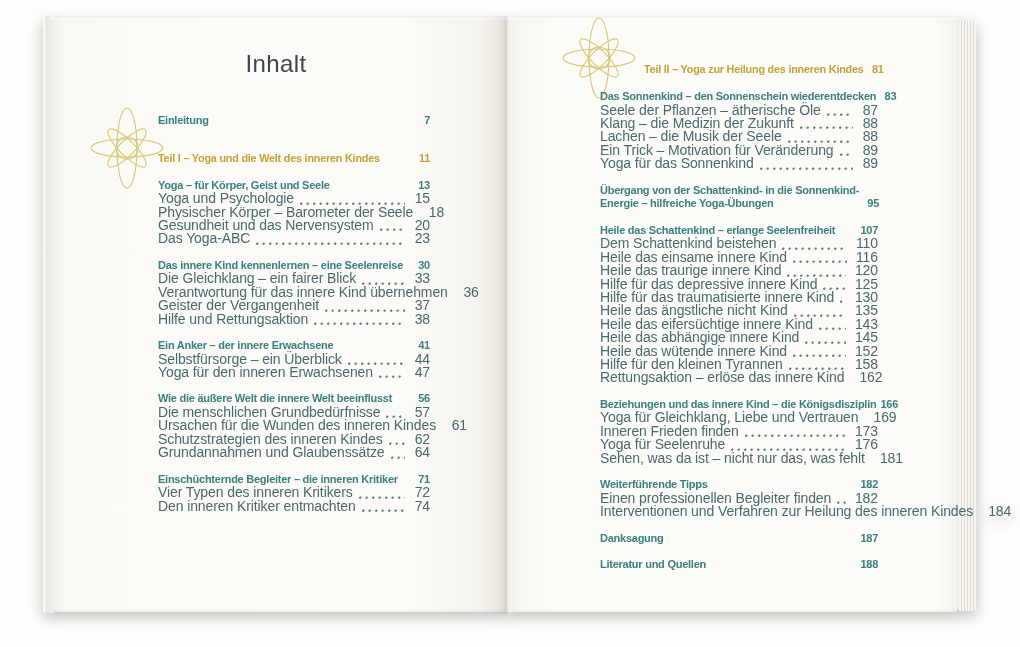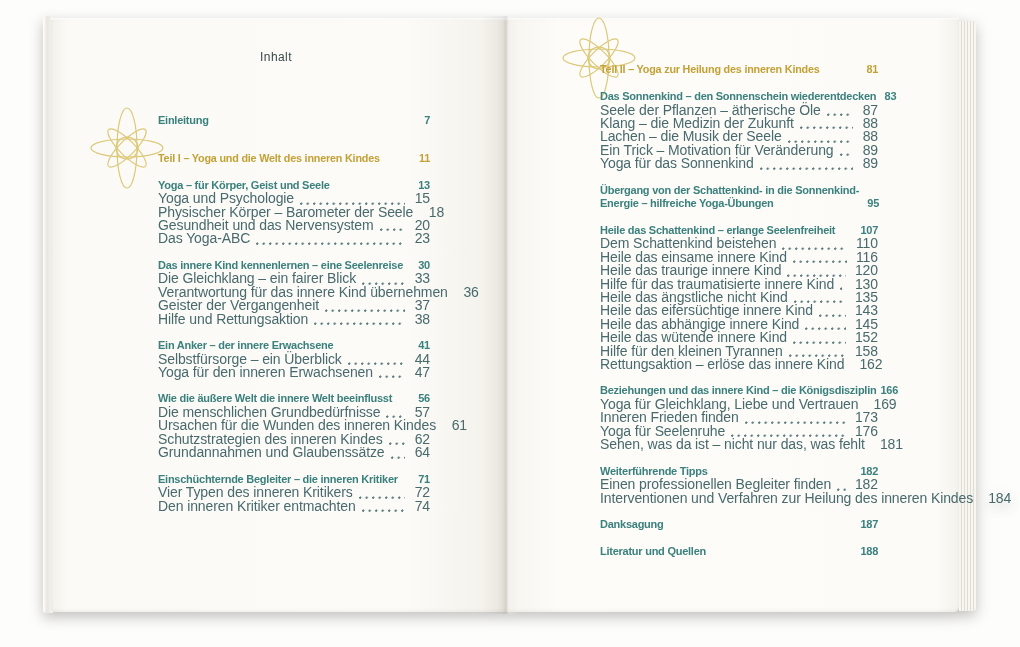--- a/index.html
+++ b/index.html
@@ -38,29 +38,29 @@
     left:468px;width:453px;border-radius:0 4px 5px 0;
     background:linear-gradient(to right,#eceae3 0%,#f7f6f1 2.5%,#fdfcf9 12%,#fcfbf8 95%,#f4f2ec 100%);
     box-shadow:inset 0 -2px 3px rgba(0,0,0,0.04), inset 0 2px 3px rgba(0,0,0,0.03);
   }
   .spine-shade{
     position:absolute;left:444px;top:2px;width:48px;height:598px;z-index:4;pointer-events:none;
     background:linear-gradient(to right,rgba(95,90,78,0) 0%,rgba(95,90,78,0.07) 42%,rgba(95,90,78,0.13) 50%,rgba(255,255,255,0.25) 56%,rgba(95,90,78,0) 75%);
   }
   .toc-title{
     position:absolute;left:102px;top:36px;width:272px;z-index:3;
-    text-align:center;font-size:12px;font-weight:400;color:#38484b;letter-spacing:0.4px;margin:0;
+    text-align:center;font-size:24px;font-weight:400;color:#38484b;letter-spacing:0.4px;margin:0;
   }
   .col{position:absolute;z-index:3;}
   .col-left{left:120px;top:100px;width:272px;}
   .col-right{left:562px;top:48px;width:278px;}
   .block{margin-top:13px;}
   .block:first-child{margin-top:0;}
   .block.part-block{margin-top:23px;}
-  .col-right .block.part-block{margin-top:0;}
+  .col-right .block.part-block{margin-top:0;margin-left:44px;}
   .row{display:flex;align-items:flex-end;white-space:nowrap;}
   .row.entry{
     font-size:14px;line-height:13.4px;color:#486a6d;letter-spacing:-0.1px;
   }
   .row.chapter-h{
     font-size:11px;line-height:13.6px;font-weight:700;color:#3a817d;letter-spacing:-0.25px;
   }
   .row.part-h{
     font-size:10.8px;line-height:15px;font-weight:700;color:#c3a136;letter-spacing:-0.2px;
   }
@@ -305,20 +305,25 @@
           <span class="label">Heile das einsame innere Kind</span>
           <span class="dots"></span>
           <span class="pg">116</span>
         </div>
         <div class="row entry">
           <span class="label">Heile das traurige innere Kind</span>
           <span class="dots"></span>
           <span class="pg">120</span>
         </div>
         <div class="row entry">
+          <span class="label">Hilfe für das depressive innere Kind</span>
+          <span class="dots"></span>
+          <span class="pg">125</span>
+        </div>
+        <div class="row entry">
           <span class="label">Hilfe für das traumatisierte innere Kind</span>
           <span class="dots"></span>
           <span class="pg">130</span>
         </div>
         <div class="row entry">
           <span class="label">Heile das ängstliche nicht Kind</span>
           <span class="dots"></span>
           <span class="pg">135</span>
         </div>
         <div class="row entry">

